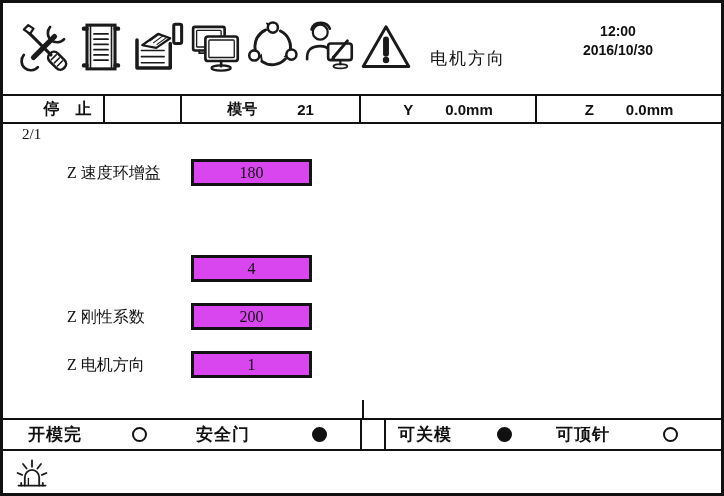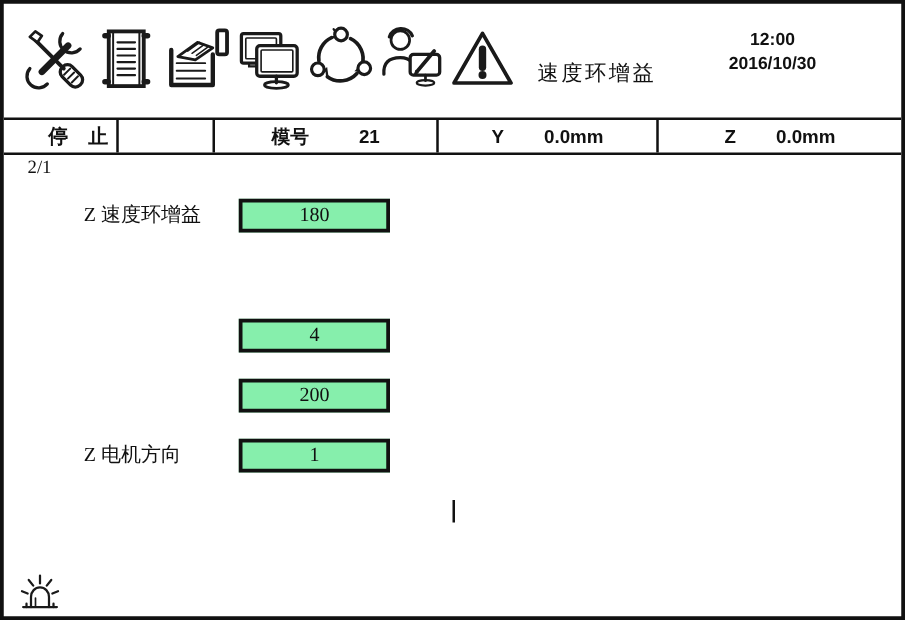--- a/index.html
+++ b/index.html
@@ -12,30 +12,30 @@
   
   .header{left:0;top:0;width:718px;height:93px;border-bottom:2px solid #111;box-sizing:border-box;}
   .toolbar{left:13px;top:15px;display:flex;gap:1px;}
   .tool-btn{width:56px;height:58px;display:flex;align-items:center;justify-content:center;background:transparent;border:none;padding:0;cursor:pointer;}
   .tool-btn svg{display:block;}
   .page-title{left:427px;top:44px;font-family:"Liberation Serif",serif;font-size:17px;letter-spacing:2px;white-space:nowrap;}
   .clock{left:560px;top:19px;width:110px;text-align:center;font-weight:bold;font-size:14px;line-height:19px;}
   
   .status-row{left:0;top:93px;width:718px;height:28px;border-bottom:2px solid #111;box-sizing:border-box;display:flex;}
   .status-cell{box-sizing:border-box;height:100%;border-right:2px solid #111;display:flex;align-items:center;justify-content:center;font-weight:bold;font-size:15px;gap:40px;white-space:nowrap;}
-  .status-cell.c1{width:92px;font-size:16px;font-family:Liberation Serif, serif;padding-left:29px;}
+  .status-cell.c1{width:102px;font-size:16px;font-family:Liberation Serif, serif;padding-left:29px;}
   .status-cell.c2{width:77px;}
   .status-cell.c3{width:179px;}
   .status-cell.c4{width:176px;gap:32px;}
   .status-cell.c5{flex:1;border-right:none;gap:32px;}
   
   .page-ind{left:19px;top:123px;font-family:"Liberation Serif",serif;font-size:15px;}
   .form-row{left:0;width:724px;height:27px;}
   .form-label{position:absolute;left:64px;top:0;line-height:27px;font-family:"Liberation Serif",serif;font-size:16px;white-space:nowrap;}
-  .value-box{position:absolute;left:188px;top:0;width:121px;height:27px;box-sizing:border-box;border:3px solid #111;display:flex;align-items:center;justify-content:center;font-family:"Liberation Serif",serif;font-size:16px;background:#86efac;}
+  .value-box{position:absolute;left:188px;top:0;width:121px;height:27px;box-sizing:border-box;border:3px solid #111;display:flex;align-items:center;justify-content:center;font-family:"Liberation Serif",serif;font-size:16px;background:#d946ef;}
   .mid-tick{left:359px;top:397px;width:2px;height:18px;background:#111;}
   
   .bottom-bar{left:0;top:415px;width:718px;height:33px;border-top:2px solid #111;border-bottom:2px solid #111;box-sizing:border-box;}
   .bb-divider{position:absolute;top:0;width:2px;height:29px;background:#111;}
   .bb-item-label{position:absolute;top:0;line-height:29px;font-weight:bold;font-size:17px;letter-spacing:1px;white-space:nowrap;}
   .ind{position:absolute;top:7px;width:15px;height:15px;border:2px solid #111;border-radius:50%;box-sizing:border-box;background:#fff;}
   .ind.filled{background:#111;}
   .ind.open{background:#fff;}
   
   .lamp{left:11px;top:451px;width:36px;height:38px;}
@@ -136,21 +136,21 @@
         <span>
           <svg width="54" height="56" viewBox="0 0 64 64" fill="none" stroke="#1a1a1a" stroke-linejoin="round">
             <path d="M32 8 L59 55 L5 55 Z" stroke-width="3.5"></path>
             <path d="M32 23 v17" stroke-width="7" stroke-linecap="round"></path>
             <circle cx="32" cy="47.5" r="3.8" fill="#1a1a1a" stroke="none"></circle>
           </svg>
         </span>
       </button>
     </div>
 
-    <div class="abs page-title">速度环增益</div>
+    <div class="abs page-title">电机方向</div>
 
     <div class="abs clock">
       <div>12:00</div>
       <div>2016/10/30</div>
     </div>
   </div>
 
   <div class="abs status-row">
     <div class="status-cell c1">
       <span>停　止</span>
@@ -175,29 +175,46 @@
   <div class="abs form-row" style="top:156px;">
     <span class="form-label">Z 速度环增益</span>
     <div class="value-box" role="textbox">180</div>
   </div>
   <div class="abs form-row" style="top:204px;">
   </div>
   <div class="abs form-row" style="top:252px;">
     <div class="value-box" role="textbox">4</div>
   </div>
   <div class="abs form-row" style="top:300px;">
+    <span class="form-label">Z 刚性系数</span>
     <div class="value-box" role="textbox">200</div>
   </div>
   <div class="abs form-row" style="top:348px;">
     <span class="form-label">Z 电机方向</span>
     <div class="value-box" role="textbox">1</div>
   </div>
 
   <div class="abs mid-tick"></div>
 
+  <div class="abs bottom-bar">
+    <div class="bb-divider" style="left:357px;"></div>
+    <div class="bb-divider" style="left:381px;"></div>
+
+    <span class="bb-item-label" style="left:25px;">开模完</span>
+    <span class="ind open" style="left:129px;"></span>
+
+    <span class="bb-item-label" style="left:193px;">安全门</span>
+    <span class="ind filled" style="left:309px;"></span>
+
+    <span class="bb-item-label" style="left:395px;">可关模</span>
+    <span class="ind filled" style="left:494px;"></span>
+
+    <span class="bb-item-label" style="left:553px;">可顶针</span>
+    <span class="ind open" style="left:660px;"></span>
+  </div>
 
   <div class="abs lamp">
     <svg width="36" height="38" viewBox="0 0 40 40" fill="none" stroke="#1a1a1a" stroke-width="2" stroke-linecap="round">
       <path d="M5 34 h30"></path>
       <path d="M8 34 v-3 M32 34 v-3"></path>
       <path d="M12 34 v-9 a8 8.5 0 0 1 16 0 v9"></path>
       <path d="M16 33 v-7" stroke-width="1.5"></path>
       <path d="M4 20 l5 2 M10 10 l4 5 M20 6 v7 M30 10 l-4 5 M36 20 l-5 2"></path>
     </svg>
   </div>

